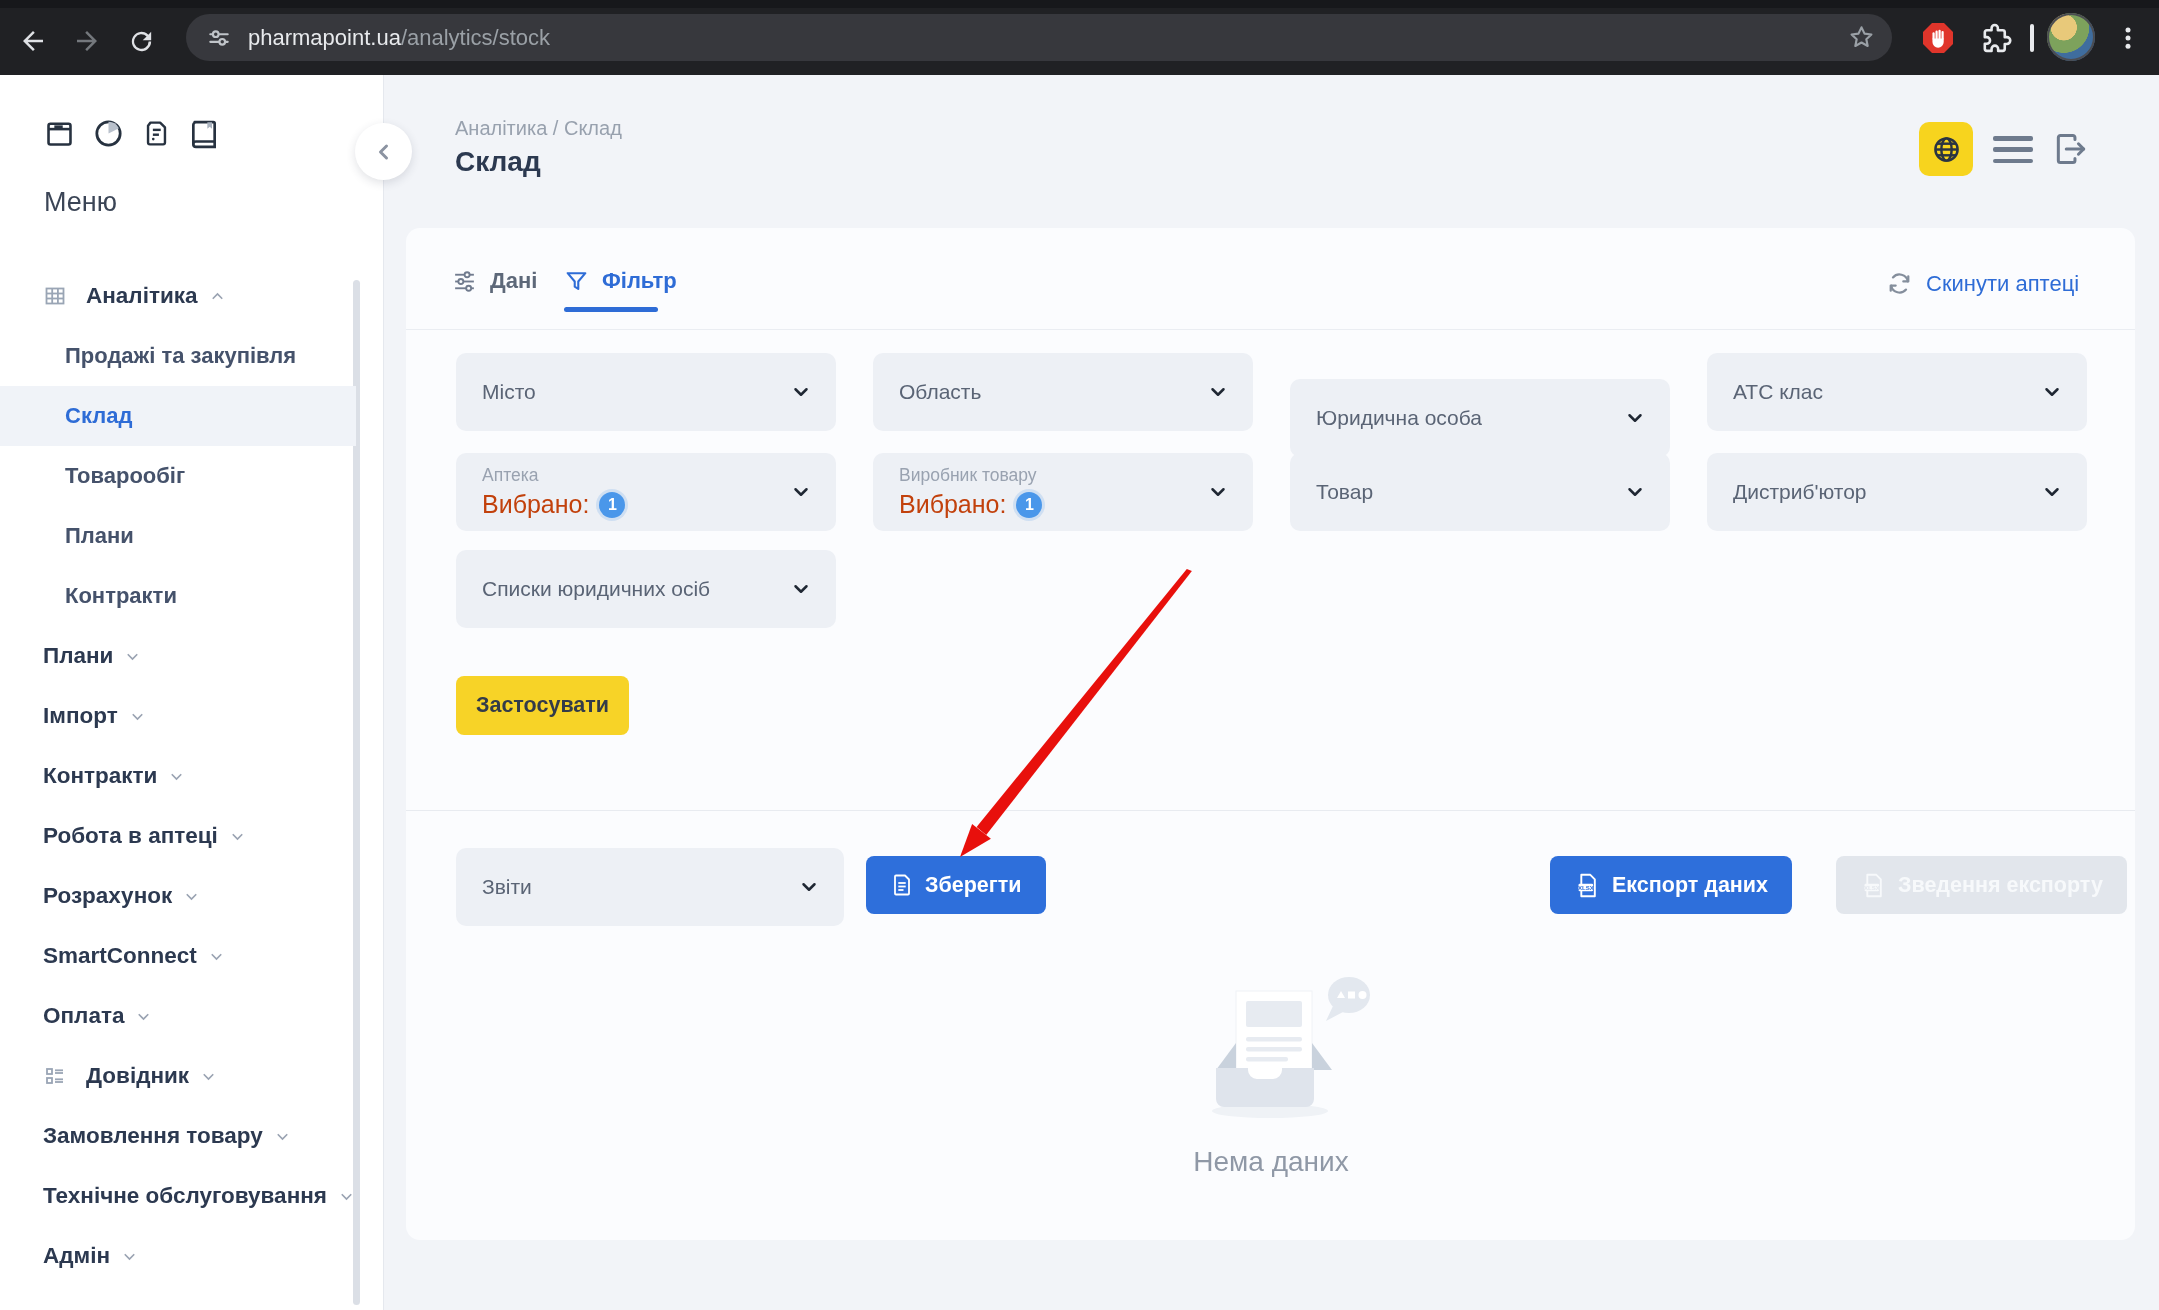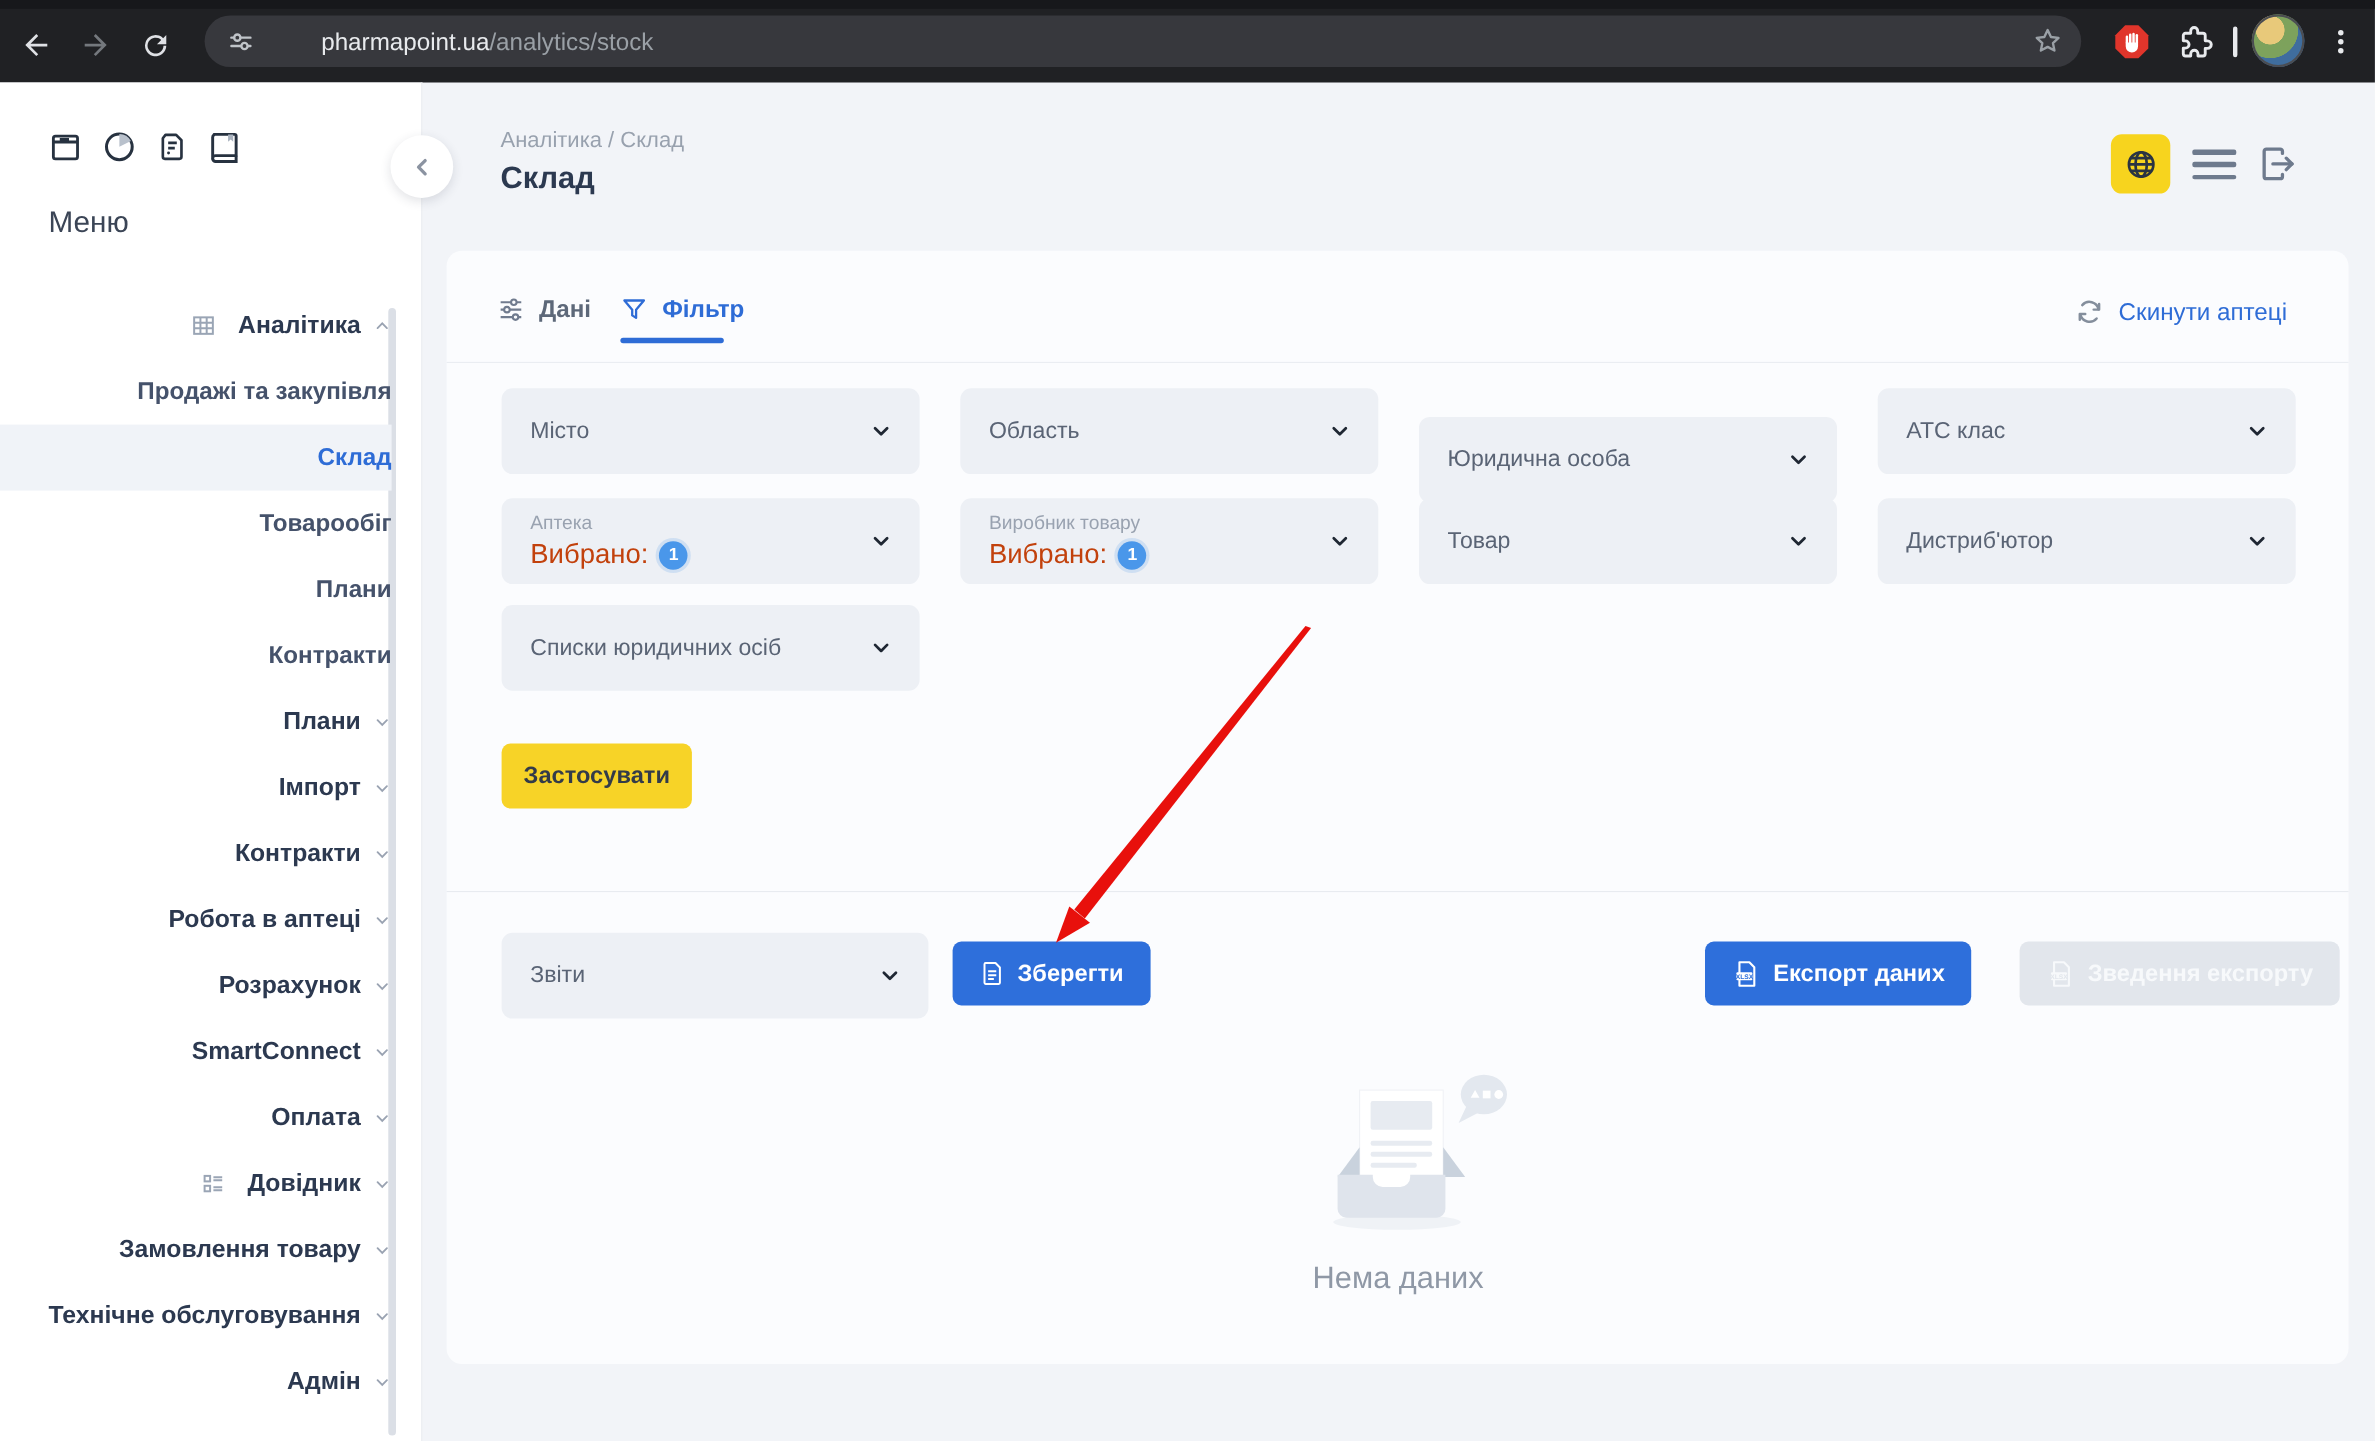--- a/index.html
+++ b/index.html
@@ -7,38 +7,38 @@
   body {
     position:relative; overflow:hidden;
     font-family:"Liberation Sans", sans-serif;
     background:#f2f4f8;
   }
 
   
   .chrome { position:absolute; left:0; top:0; width:2159px; height:75px; background:#202124; }
   .chrome .frame-strip { position:absolute; left:0; top:0; right:0; height:8px; background:#17181b; }
   .nav-ic { position:absolute; top:22px; width:38px; height:38px; display:flex; align-items:center; justify-content:center; border-radius:50%; }
-  .url-pill { position:absolute; left:186px; top:14px; width:1706px; height:47px; background:#37383d; border-radius:24px; display:flex; align-items:center; padding:0 20px;gap:44px; }
+  .url-pill { position:absolute; left:186px; top:14px; width:1706px; height:47px; background:#37383d; border-radius:24px; display:flex; align-items:center; padding:0 20px; }
   .url-text { font-size:22px; color:#e8eaed; margin-left:16px; white-space:nowrap; }
   .url-text .path { color:#9aa0a6; }
   .pill-star { position:absolute; right:16px; top:9px; }
   .chrome-right-ic { position:absolute; top:20px; width:36px; height:36px; display:flex; align-items:center; justify-content:center; }
   .avatar { position:absolute; left:2047px; top:13px; width:48px; height:48px; border-radius:50%;
     background:radial-gradient(circle at 35% 30%, #e8c97a 0 28%, #7da25c 29% 55%, #3f6d9e 56% 100%); box-shadow:inset 0 0 0 2px #4b4d52; }
   .tab-divider { position:absolute; left:2030px; top:24px; width:4px; height:28px; background:#e8eaed; border-radius:2px; }
 
   
   .sidebar { position:absolute; left:0; top:75px; width:384px; height:1235px; background:#ffffff; border-right:1px solid #e5e8ee; }
   .side-icons { position:absolute; left:44px; top:42px; display:flex; gap:17px; }
   .menu-title { position:absolute; left:44px; top:112px; font-size:27px; color:#3b4556; }
   .collapse-btn { position:absolute; left:355px; top:123px; width:57px; height:57px; border-radius:50%;
     background:#fff; box-shadow:0 3px 10px rgba(40,50,70,.14); display:flex; align-items:center; justify-content:center; z-index:12; }
   .side-scroll { position:absolute; left:353px; top:205px; width:7px; height:1025px; background:#dbdfe6; border-radius:4px; }
   .menu { position:absolute; left:0; top:191px; width:384px; }
-  .menu-row { width:356px; height:60px; display:flex; align-items:center; padding-left:43px;justify-content:flex-end; }
+  .menu-row { width:356px; height:60px; display:flex; align-items:center; padding-left:43px; }
   .menu-row .mi { width:24px; height:24px; margin-right:19px; flex:0 0 auto; }
   .menu-row .chev { margin-left:11px; }
   .sec-label { font-size:22.5px; font-weight:700; color:#2c3950; white-space:nowrap; }
   .sub-row { padding-left:65px; }
   .sub-label { font-size:22px; color:#45526b; white-space:nowrap;font-weight:bold; }
   .sub-row.active { background:#f0f3f8; }
   .sub-row.active .sub-label { color:#2e6cd6; font-weight:600; }
 
   
   .breadcrumb { position:absolute; left:455px; top:117px; font-size:20px; color:#98a1ae; }

